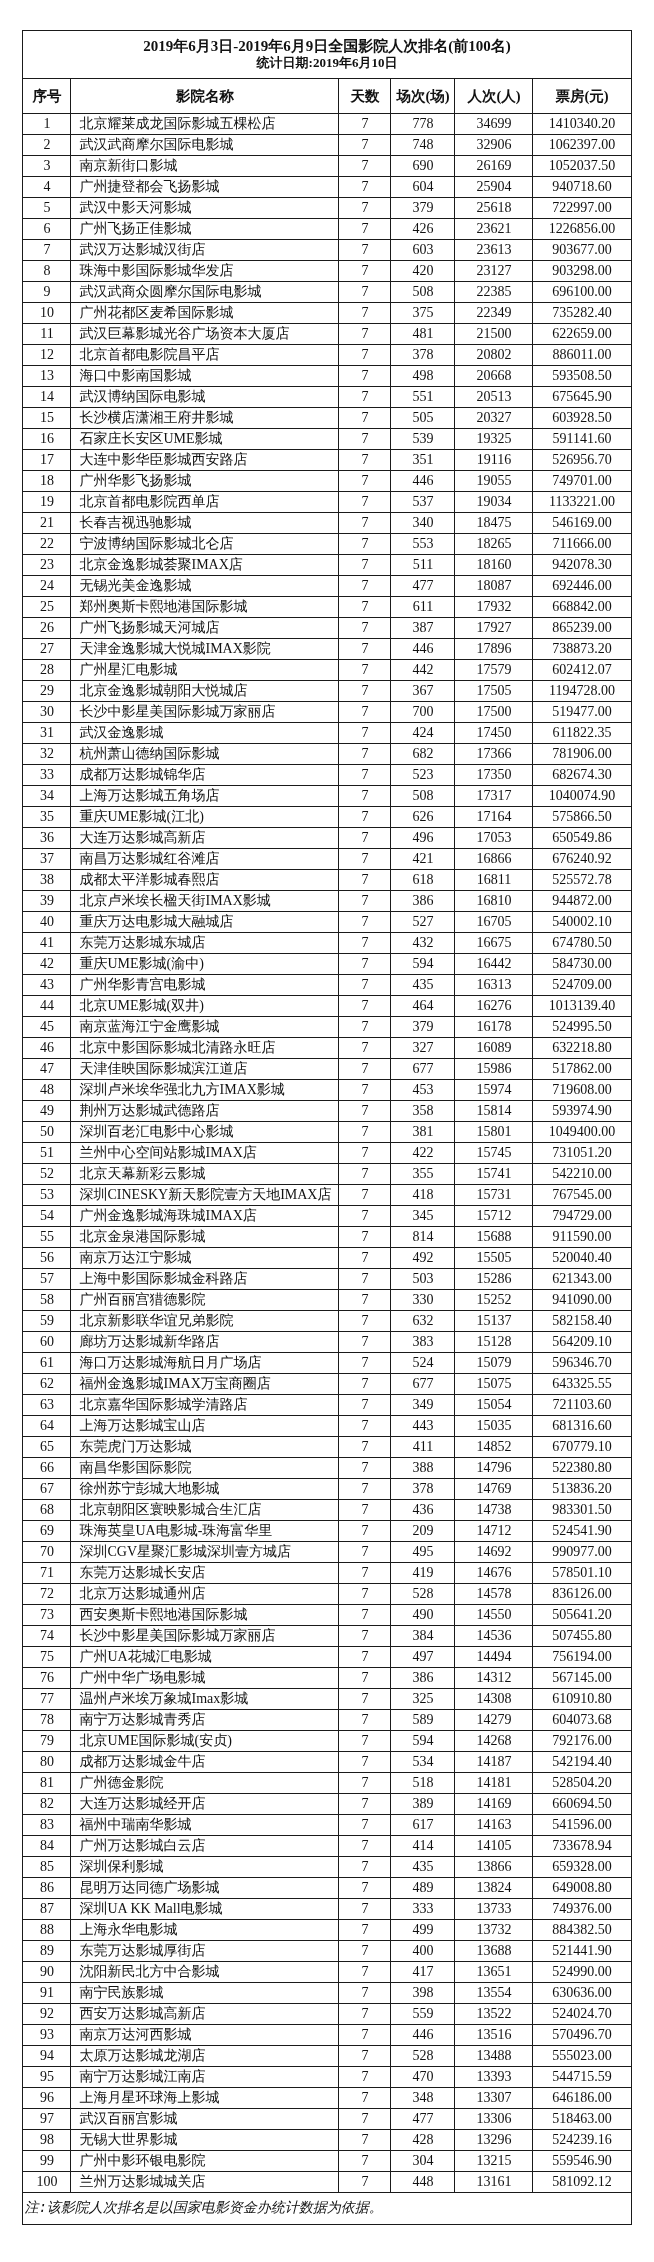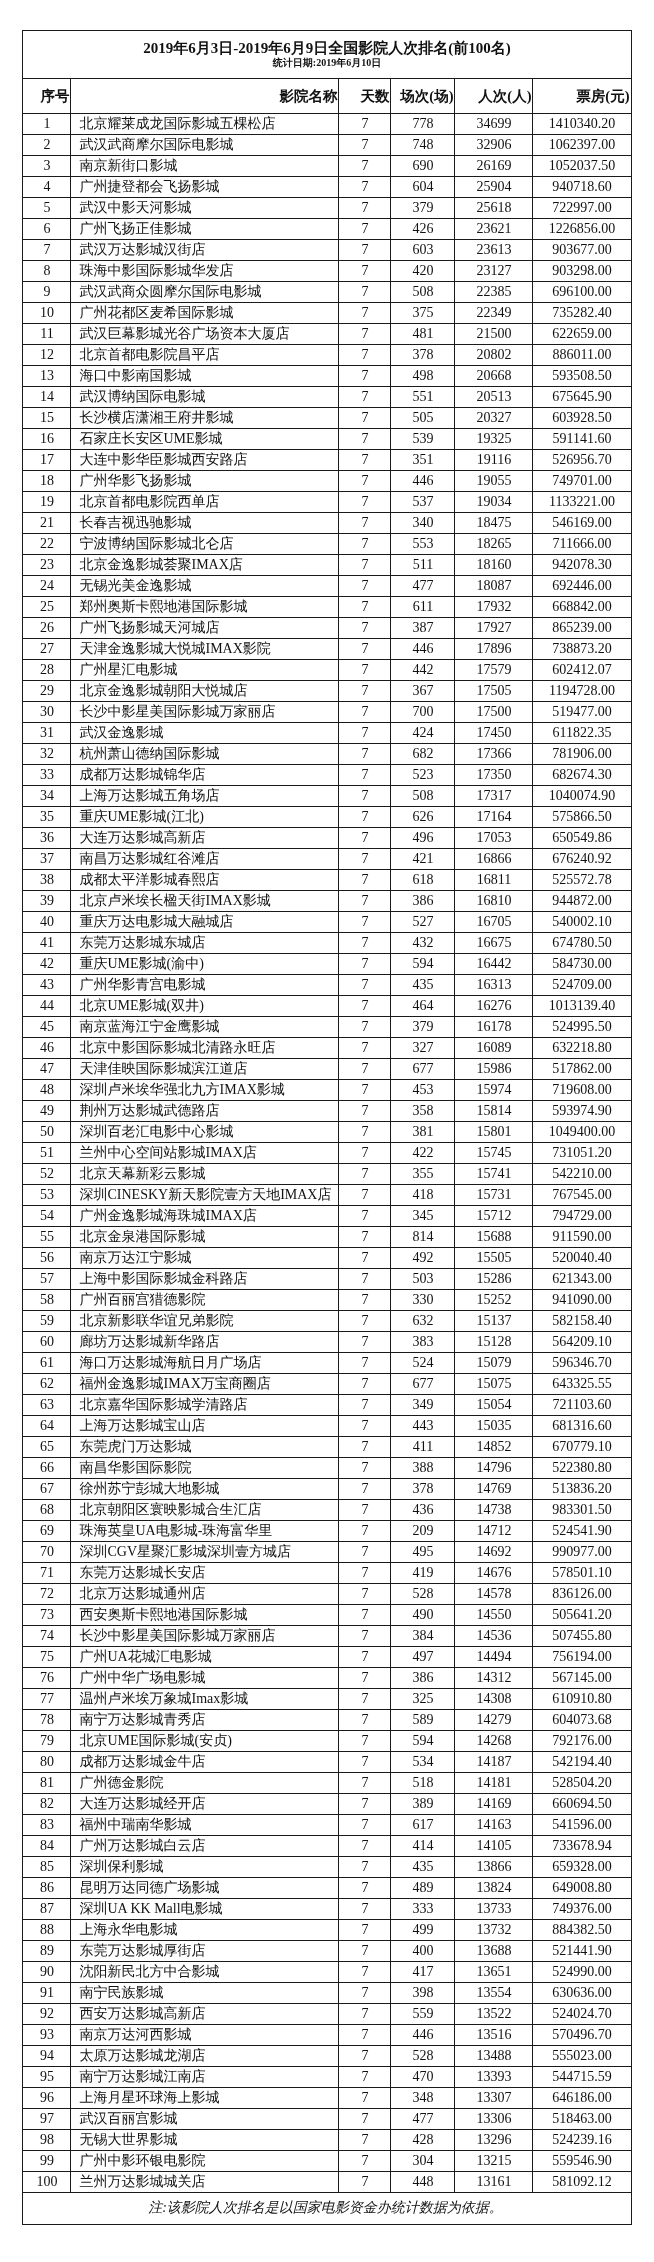--- a/index.html
+++ b/index.html
@@ -2,26 +2,26 @@
 <html><head>
 <meta charset="utf-8">
 <style>
   html,body{margin:0;padding:0;background:#ffffff;color:#111;
     font-family:"Liberation Serif","DejaVu Serif",serif;}
   .sheet{width:654px;min-height:2262px;background:#fff;}
   table.rank{border-collapse:collapse;width:608px;margin:30px auto 12px auto;table-layout:fixed;}
   table.rank th,table.rank td{border:1px solid #1a1a1a;font-weight:normal;
     font-size:14px;line-height:1.15;overflow:hidden;white-space:nowrap;}
   tr.title-row th{height:43px;text-align:center;font-weight:bold;font-size:15px;padding:2px 0;}
-  tr.title-row .t2{font-size:10px;}
-  tr.head-row th{height:32px;text-align:right;font-weight:bold;font-size:14.5px;}
+  tr.title-row .t2{font-size:13px;}
+  tr.head-row th{height:32px;text-align:center;font-weight:bold;font-size:14.5px;}
   tbody td{height:20px;text-align:center;padding:0 2px;}
   tbody td.name{text-align:left;padding-left:8px;}
-  tfoot td{height:29px;text-align:center;font-style:italic;font-size:13.5px;
-    padding-right:4px;font-weight:bold;}
+  tfoot td{height:29px;text-align:left;font-style:italic;font-size:13.5px;
+    padding-right:4px;font-weight:bold;font-family:Liberation Mono, monospace;}
   col.c-rank{width:48px;} col.c-name{width:268px;} col.c-days{width:52px;}
   col.c-shows{width:64px;} col.c-adm{width:78px;} col.c-box{width:98px;}
 </style>
 </head>
 <body>
 
 <div class="sheet">
   <table class="rank">
     <colgroup>
       <col class="c-rank">

